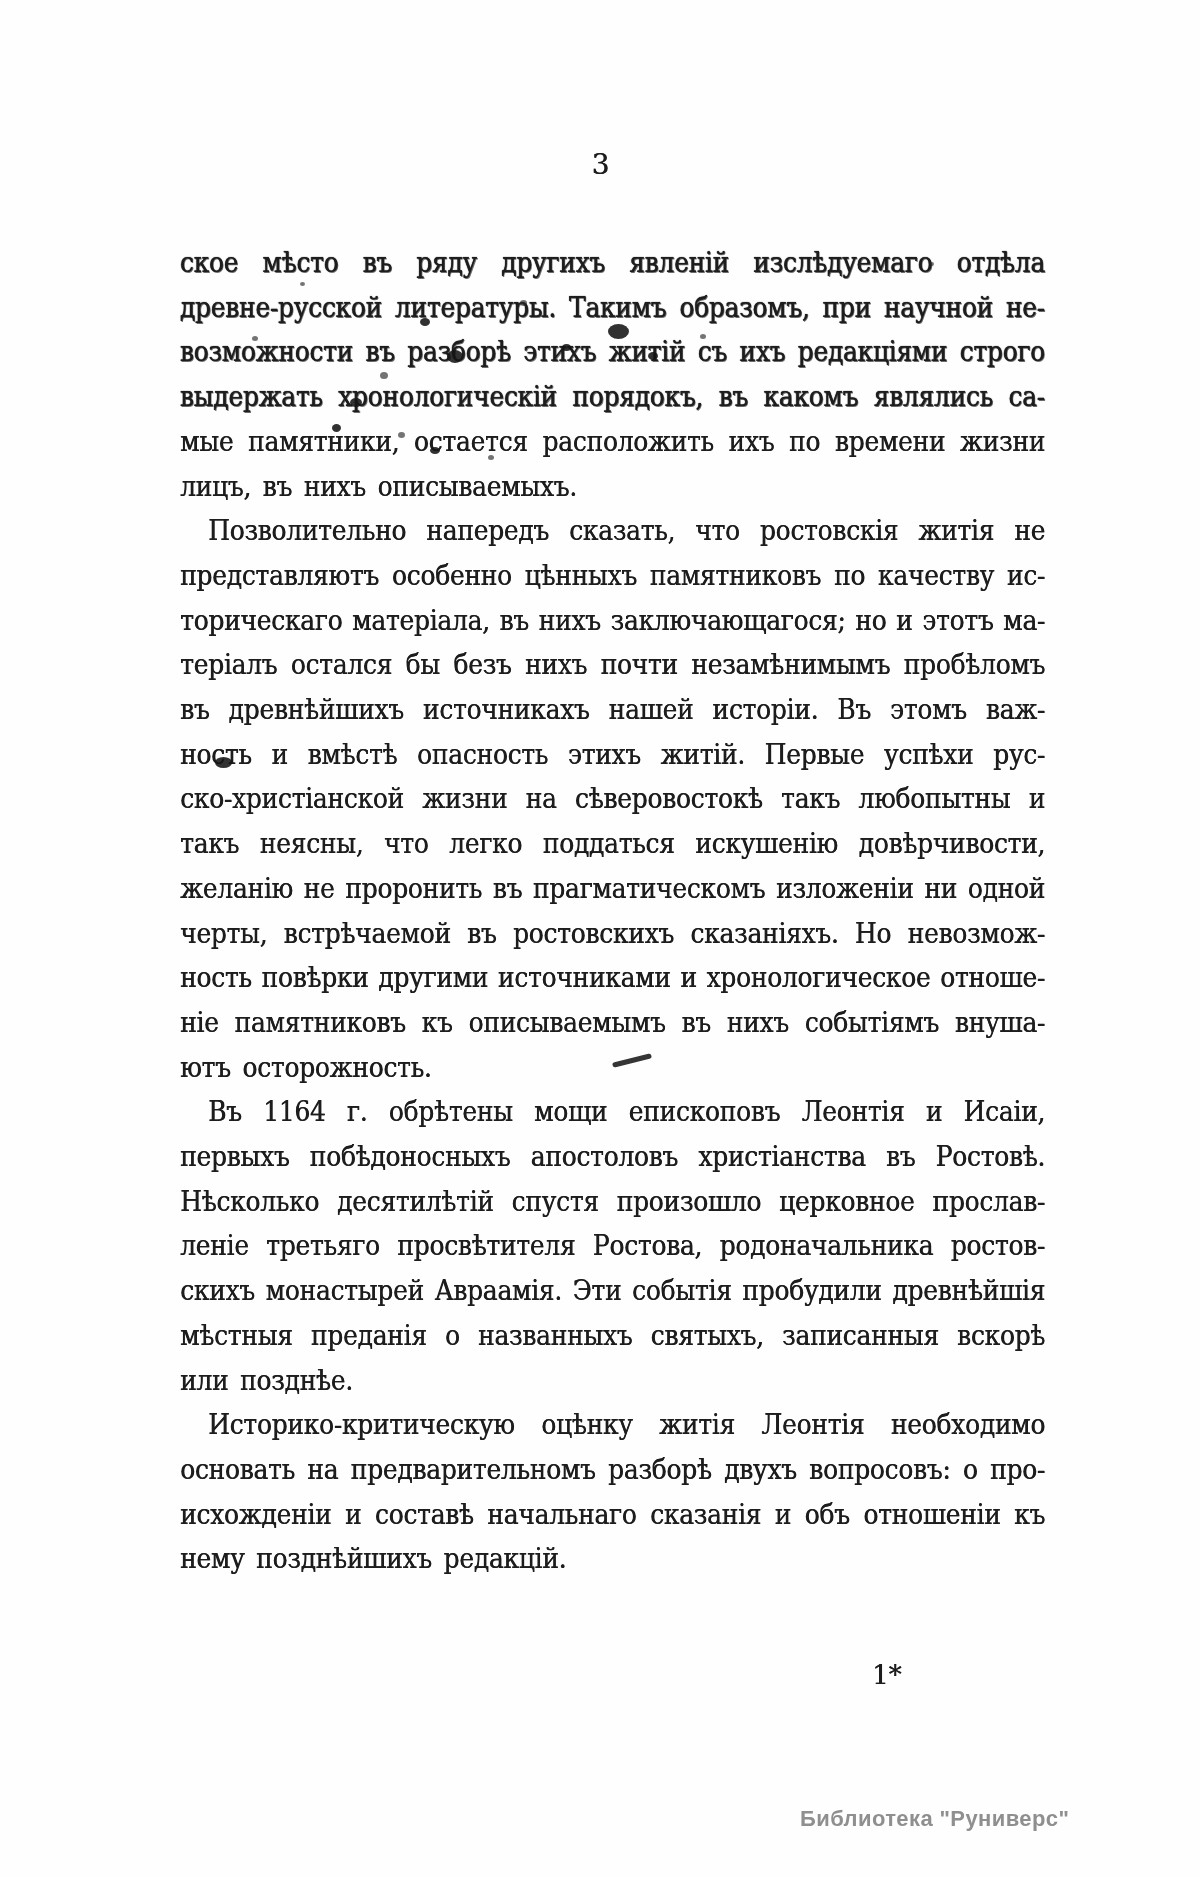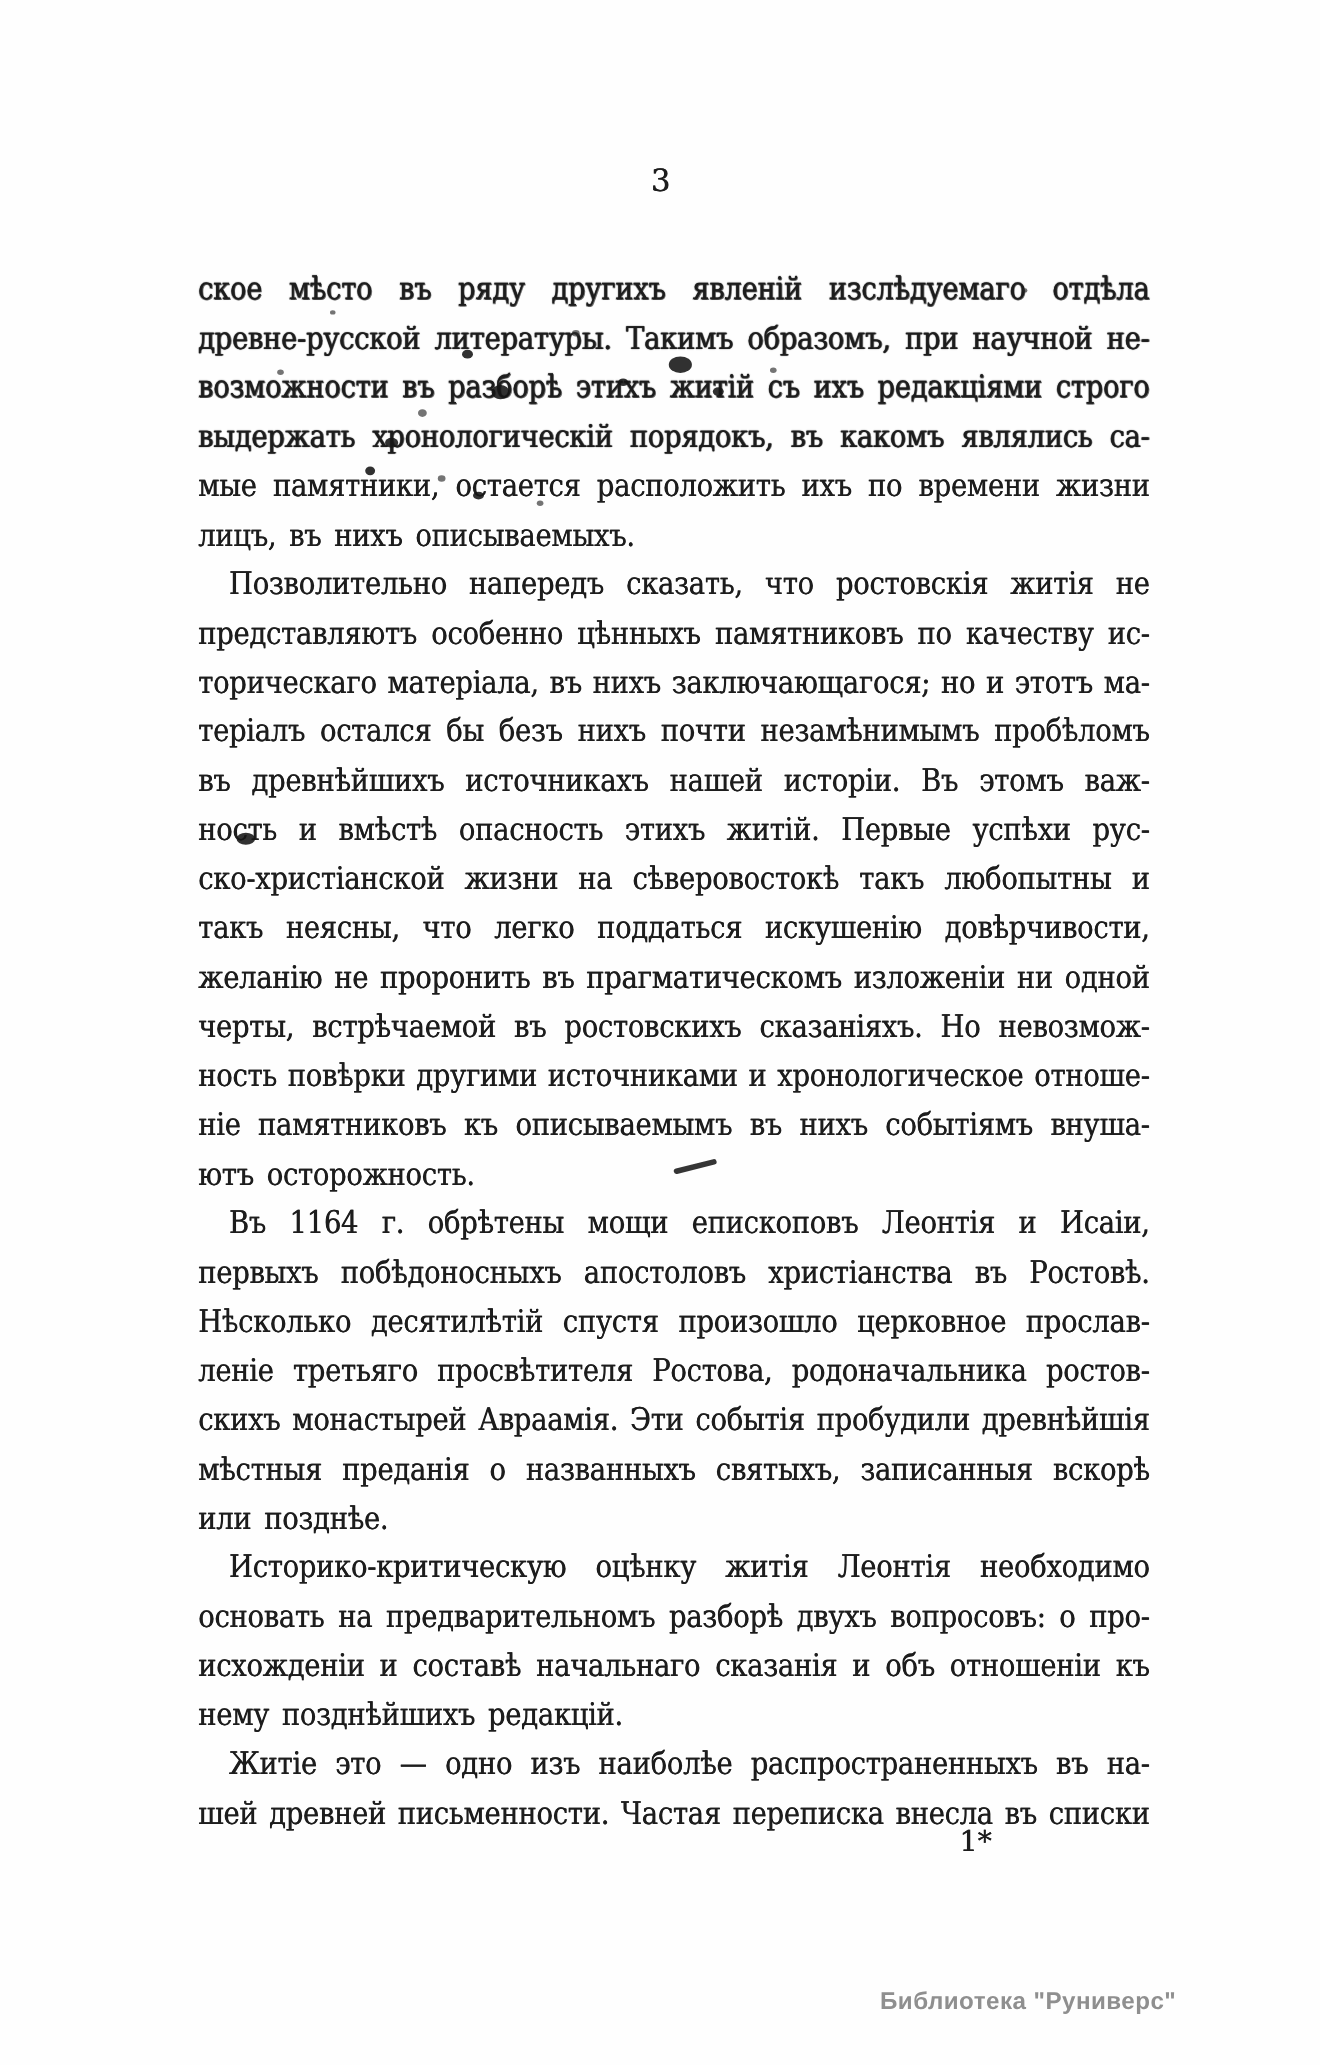--- a/index.html
+++ b/index.html
@@ -80,24 +80,20 @@
       <div class="line short">или позднѣе.</div>
     </section>
 
     <section>
       <div class="line indent">Историко-критическую оцѣнку житія Леонтія необходимо</div>
       <div class="line">основать на предварительномъ разборѣ двухъ вопросовъ: о про-</div>
       <div class="line">исхожденіи и составѣ начальнаго сказанія и объ отношеніи къ</div>
       <div class="line short">нему позднѣйшихъ редакцій.</div>
     </section>
 
-    <section>
-      <div class="line indent">Житіе это — одно изъ наиболѣе распространенныхъ въ на-</div>
-      <div class="line">шей древней письменности. Частая переписка внесла въ списки</div>
-    </section>
 
   </div>
 
   <div>
     <div class="blot" style="left:420px;top:318px;width:10px;height:8px;"></div>
     <div class="blot" style="left:447px;top:350px;width:16px;height:13px;"></div>
     <div class="speck" style="left:520px;top:300px;width:7px;height:6px;"></div>
     <div class="blot" style="left:562px;top:344px;width:9px;height:7px;"></div>
     <div class="blot" style="left:608px;top:324px;width:21px;height:15px;"></div>
     <div class="blot" style="left:648px;top:352px;width:10px;height:8px;"></div>

